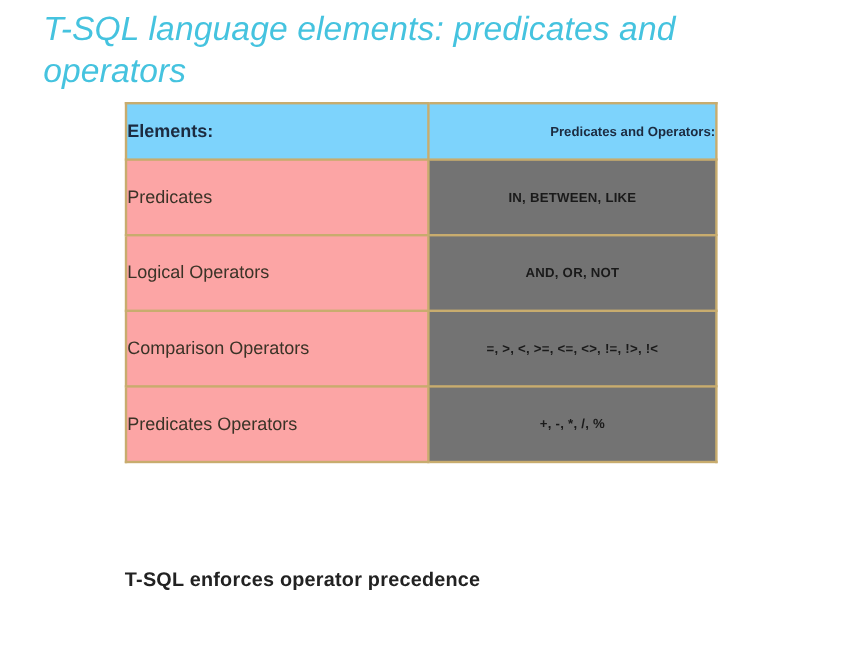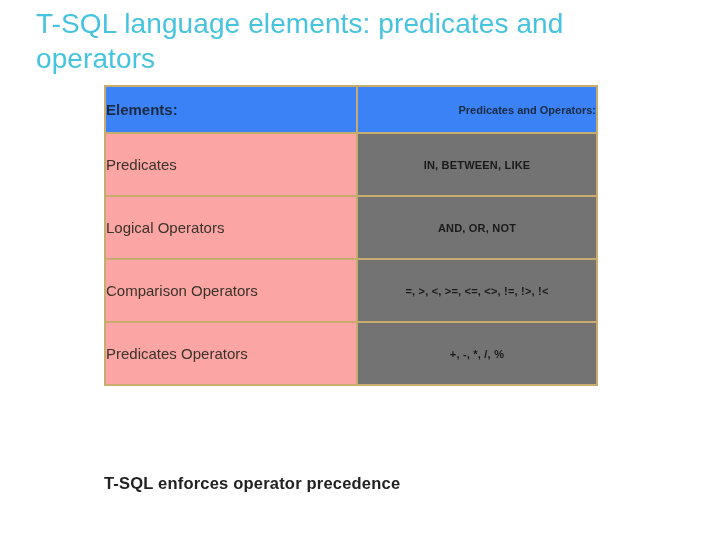--- a/index.html
+++ b/index.html
@@ -22,20 +22,21 @@
     left: 36px;
     top: 6px;
     width: 600px;
     color: #45c3df;
     font-family: "Liberation Sans", sans-serif;
     font-size: 28px;
     font-weight: 400;
     line-height: 35px;
     letter-spacing: 0.1px;
     white-space: pre-wrap;
+    font-style: italic;
   }
 
   
   #elements-table {
     position: absolute;
     left: 104px;
     top: 85px;
     width: 492px;
     border-collapse: collapse;
     table-layout: fixed;
@@ -45,21 +46,21 @@
     padding: 0;
     vertical-align: middle;
   }
 
   
   .col-elements { width: 250px; }
   .col-operators { width: 238px; }
 
   
   .hdr-cell {
-    background: #3b82f6;
+    background: #7dd3fc;
     height: 45px;
     color: #1c2b40;
     font-weight: bold;
   }
   .hdr-left {
     text-align: left;
     padding-left: 16px;
     font-size: 15px;
   }
   .hdr-right {

